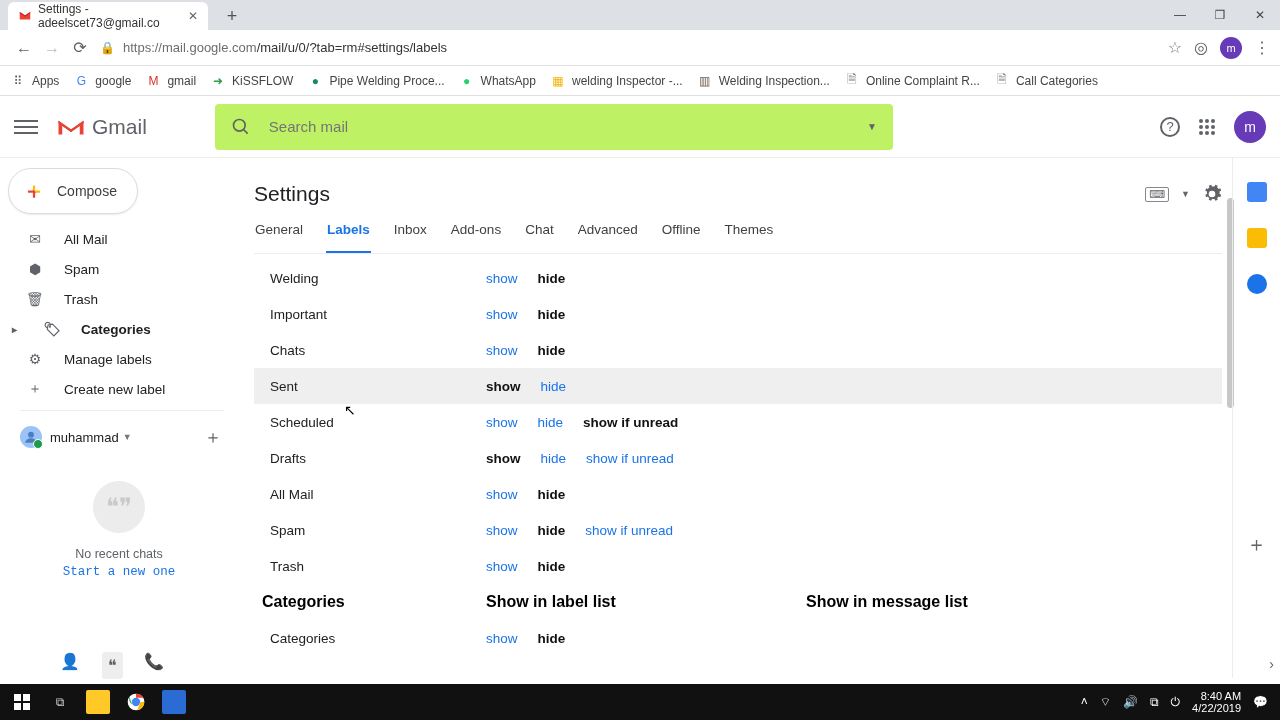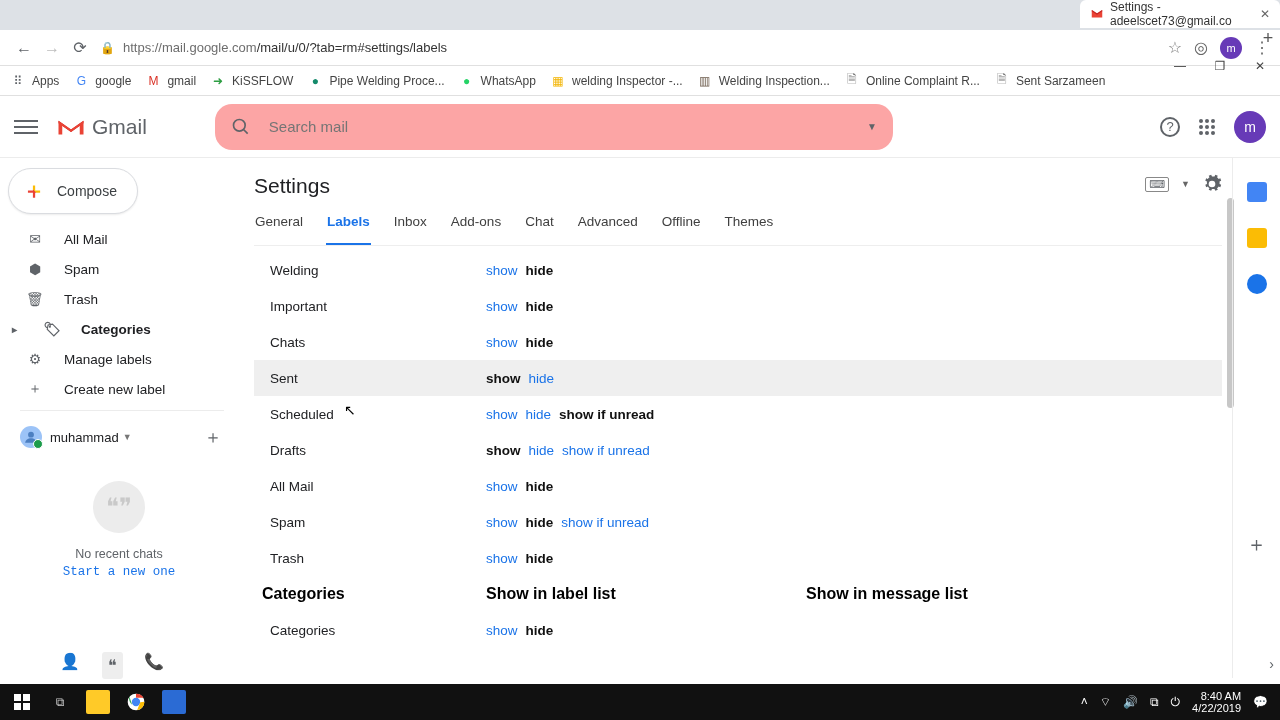--- a/index.html
+++ b/index.html
@@ -1,19 +1,19 @@
 <!DOCTYPE html>
 <html><head>
 <meta charset="utf-8">
 <style>
   * { margin: 0; padding: 0; box-sizing: border-box; font-family: Arial, "Segoe UI", sans-serif; }
   body { width: 1280px; height: 720px; overflow: hidden; background: #fff; }
 
   
-  .chrome-tabs { height: 30px; background:#dde1e6; display:flex; align-items:flex-end;flex-direction:column; }
+  .chrome-tabs { height: 30px; background:#dde1e6; display:flex; align-items:flex-end; }
   .tab { height:28px; background:#fff; border-top-left-radius:6px; border-top-right-radius:6px;
          display:flex; align-items:center; padding:0 10px; font-size:12px; color:#333; width:200px; margin-left:8px;}
   .tab .gm { width:14px; height:14px; margin-right:6px; display:inline-flex; align-items:center; justify-content:center;}
   .tab .x { margin-left:auto; color:#666; font-size:12px; }
   .newtab { width:24px; height:24px; display:flex; align-items:center; justify-content:center; color:#555; font-size:18px; margin-left:12px; margin-bottom:2px;}
   .winctrls { margin-left:auto; display:flex; }
   .winctrls div { width:40px; height:30px; display:flex; align-items:center; justify-content:center; color:#444; font-size:12px;}
   .addrbar { height:36px; background:#fff; display:flex; align-items:center; padding:0 10px; border-bottom:1px solid #e0e0e0;}
   .nav-icn { width:28px; height:28px; display:flex; align-items:center; justify-content:center; color:#5f6368; font-size:16px;}
   .nav-icn.dis { color:#bdbdbd; }
@@ -25,21 +25,21 @@
   .bookbar { height:30px; display:flex; align-items:center; padding:0 10px; gap:14px; font-size:12px; color:#444; border-bottom:1px solid #e0e0e0;}
   .bm { display:flex; align-items:center; gap:6px; }
   .bm .ic { width:16px; height:16px; display:flex; align-items:center; justify-content:center; font-size:12px;}
 
   
   .gm-header { height:62px; display:flex; align-items:center; padding:0 14px; border-bottom:1px solid #ececec;}
   .hamb { width:24px; height:24px; display:flex; flex-direction:column; justify-content:center; gap:4px; margin-right:18px;}
   .hamb span { height:2px; background:#5f6368; }
   .logo { display:flex; align-items:center; gap:6px; }
   .logo-txt { font-size:21px; color:#5f6368; letter-spacing:0;}
-  .search { margin-left:68px; width:678px; height:46px; background:#fca5a5; border-radius:17px; display:flex; align-items:center; padding:0 16px;}
+  .search { margin-left:68px; width:678px; height:46px; background:#bef264; border-radius:4px; display:flex; align-items:center; padding:0 16px;}
   .search .sicon { color:#5f6368; margin-right:18px; }
   .search input { border:none; background:transparent; outline:none; font-size:15px; flex:1; color:#5f6368;}
   .search .drop { color:#5f6368; font-size:10px; }
   .hdr-right { margin-left:auto; display:flex; align-items:center; gap:18px; color:#5f6368;}
   .avatar-main { width:32px; height:32px; border-radius:50%; background:#673ab7; color:#fff; display:flex; align-items:center; justify-content:center; font-size:14px;}
 
   
   .gm-body { display:flex; height:520px; }
   .sidebar { width:238px; padding-top:8px; }
   .compose { margin:2px 0 10px 8px; width:130px; height:46px; border:1px solid #dadce0; border-radius:24px; background:#fff;
@@ -57,34 +57,34 @@
   .user-row .uic { width:22px; height:22px; border-radius:50%; background:#9cc3f7; margin-right:8px; position:relative; display:flex; align-items:center; justify-content:center;}
   .user-row .uic::after { content:""; position:absolute; width:8px; height:8px; background:#1c9c4b; border-radius:50%; right:-1px; bottom:-1px; border:1.5px solid #fff;}
   .user-row .plus2 { margin-left:auto; color:#5f6368; font-size:18px;}
   .hangouts { margin-top:28px; text-align:center; font-size:12.5px; color:#5f6368;}
   .hangouts .quote { width:52px; height:52px; border-radius:50%; background:#ececec; color:#c9c9c9; font-size:24px; display:flex; align-items:center; justify-content:center; margin:0 auto 14px;}
   .hangouts a { color:#1a73e8; text-decoration:none; display:block; margin-top:4px;font-family:Liberation Mono, monospace;}
   .sb-footer { position:absolute; left:60px; top:652px; display:flex; gap:22px; color:#5f6368; font-size:16px;}
   .sb-footer .act { background:#eee; padding:4px 6px; border-radius:3px;}
 
   .main { flex:1; padding:16px 10px 0 16px; position:relative; }
-  .title-row { display:flex; align-items:flex-start; }
+  .title-row { display:flex; align-items:center;margin-top:8px; }
   .title-row h1 { font-size:21px; font-weight:400; color:#202124; }
   .title-right { margin-left:auto; display:flex; align-items:center; gap:12px; color:#5f6368; font-size:14px;}
   .kbd { border:1px solid #888; border-radius:2px; padding:0 3px; font-size:11px; }
 
   .tabs-nav { margin-top:14px; display:flex; flex-wrap:wrap; gap:22px; font-size:13.5px; color:#404040; border-bottom:1px solid #eee; }
   .tabs-nav .t { padding:2px 1px 14px; cursor:pointer; }
   .tabs-nav .t.active { color:#1a73e8; border-bottom:2px solid #1a73e8; font-weight:700; }
 
   .labels-table { margin-top:6px; }
   .lrow { height:36px; display:flex; align-items:center; font-size:13.5px; color:#202124; border-bottom:0; }
   .lrow:hover, .lrow.hover { background:#efefef; }
   .lrow .name { width:232px; padding-left:16px; }
-  .lrow .col2 { width:320px; display:flex; gap:8px; }
+  .lrow .col2 { width:320px; display:flex; gap:20px; }
   .link { color:#1a73e8; cursor:pointer; }
   .strong { color:#111; font-weight:700; }
   .sect { font-weight:700; height:36px; display:flex; align-items:center; }
   .sect .name { width:232px; padding-left:8px; }
   .sect .col2 { width:320px; }
 
   .main-scroll { position:absolute; right:-2px; top:40px; width:7px; height:210px; background:#c7c7c7; border-radius:4px;}
 
   
   .right-rail { width:48px; border-left:1px solid #ececec; display:flex; flex-direction:column; align-items:center; padding-top:24px; gap:26px; position:relative;}
@@ -174,21 +174,21 @@
     <div class="bm">
       <span class="ic" style="color:#6b5a4a">▥</span>
       <span>Welding Inspection...</span>
     </div>
     <div class="bm">
       <span class="ic" style="color:#777">🗎</span>
       <span>Online Complaint R...</span>
     </div>
     <div class="bm">
       <span class="ic" style="color:#777">🗎</span>
-      <span>Sent Sarzameen</span>
+      <span>Call Categories</span>
     </div>
   </div>
 
 <div class="gm-header">
   <div class="hamb">
       <span></span>
       <span></span>
       <span></span>
     </div>
   <div class="logo">

